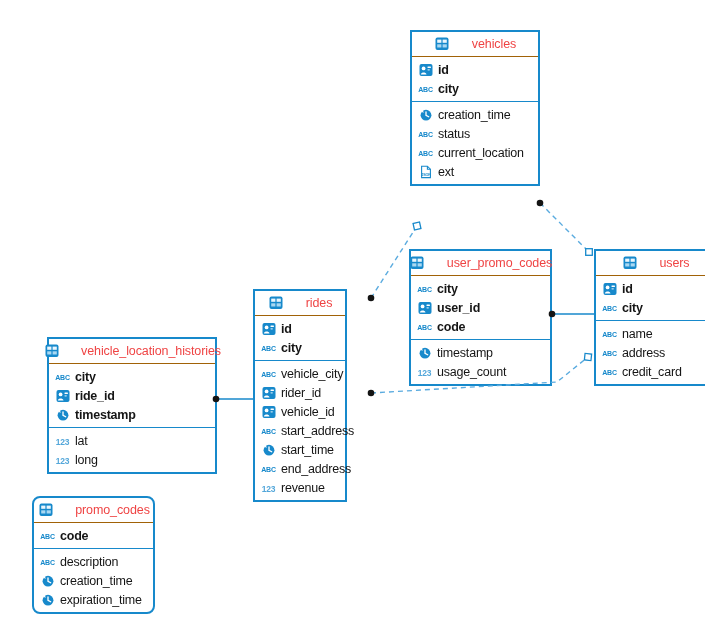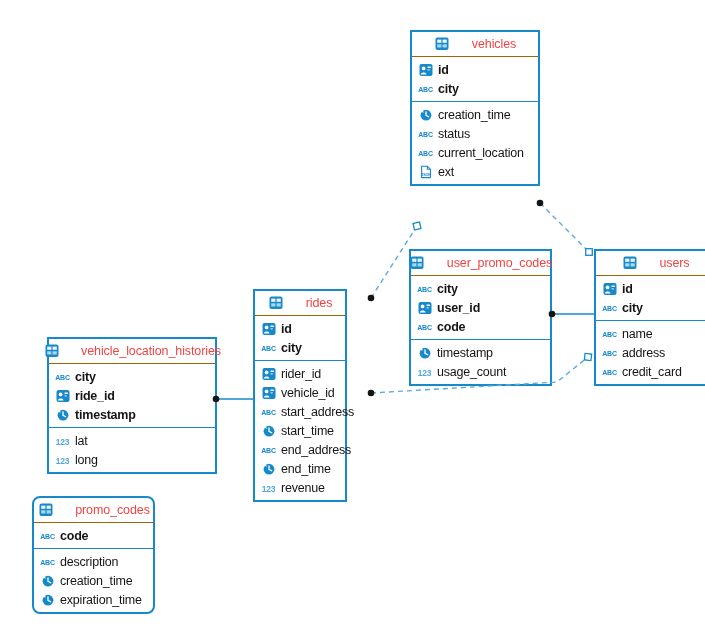--- a/index.html
+++ b/index.html
@@ -263,20 +263,28 @@
               <svg width="17" height="14" viewBox="0 0 17 14">
                 <text x="8.5" y="10" text-anchor="middle" font-size="7" font-weight="800" fill="#1789cb">ABC</text>
               </svg>
             </span>
             <span class="flabel" data-interactable="false">city</span>
           </div>
         </div>
         <div class="section body" data-interactable="false">
           <div class="row" data-interactable="false">
             <span class="ticon" data-interactable="false">
+              <svg width="17" height="14" viewBox="0 0 17 14">
+                <text x="8.5" y="10" text-anchor="middle" font-size="7" font-weight="800" fill="#1789cb">ABC</text>
+              </svg>
+            </span>
+            <span class="flabel" data-interactable="false">vehicle_city</span>
+          </div>
+          <div class="row" data-interactable="false">
+            <span class="ticon" data-interactable="false">
               <svg width="14" height="14" viewBox="0 0 14 14">
                 <rect x="0.5" y="1" width="13" height="12" rx="2" fill="#1789cb"></rect>
                 <circle cx="4.6" cy="5.4" r="1.9" fill="#fff"></circle>
                 <path d="M1.8 11.4 C2.5 8.8 6.8 8.8 7.5 11.4 Z" fill="#fff"></path>
                 <rect x="8.4" y="3.6" width="3.6" height="1.3" rx="0.6" fill="#fff"></rect>
                 <rect x="8.4" y="6.2" width="2.5" height="1.2" rx="0.6" fill="#bfe1f4"></rect>
               </svg>
             </span>
             <span class="flabel" data-interactable="false">rider_id</span>
           </div>
@@ -310,30 +318,20 @@
             </span>
             <span class="flabel" data-interactable="false">start_time</span>
           </div>
           <div class="row" data-interactable="false">
             <span class="ticon" data-interactable="false">
               <svg width="17" height="14" viewBox="0 0 17 14">
                 <text x="8.5" y="10" text-anchor="middle" font-size="7" font-weight="800" fill="#1789cb">ABC</text>
               </svg>
             </span>
             <span class="flabel" data-interactable="false">end_address</span>
-          </div>
-          <div class="row" data-interactable="false">
-            <span class="ticon" data-interactable="false">
-              <svg width="14" height="14" viewBox="0 0 14 14">
-                <circle cx="7" cy="7.2" r="5.4" fill="#1789cb"></circle>
-                <path d="M7 3.8 L7 7.3 L9.7 8.8" stroke="#fff" stroke-width="1.3" fill="none" stroke-linecap="round"></path>
-                <path d="M2.4 2.6 L4.5 4.4" stroke="#fff" stroke-width="1.2"></path>
-              </svg>
-            </span>
-            <span class="flabel" data-interactable="false">end_time</span>
           </div>
           <div class="row" data-interactable="false">
             <span class="ticon" data-interactable="false">
               <svg width="17" height="14" viewBox="0 0 17 14">
                 <text x="8.5" y="10.5" text-anchor="middle" font-size="8.5" font-weight="700" fill="#54a7da">123</text>
               </svg>
             </span>
             <span class="flabel" data-interactable="false">revenue</span>
           </div>
         </div>

